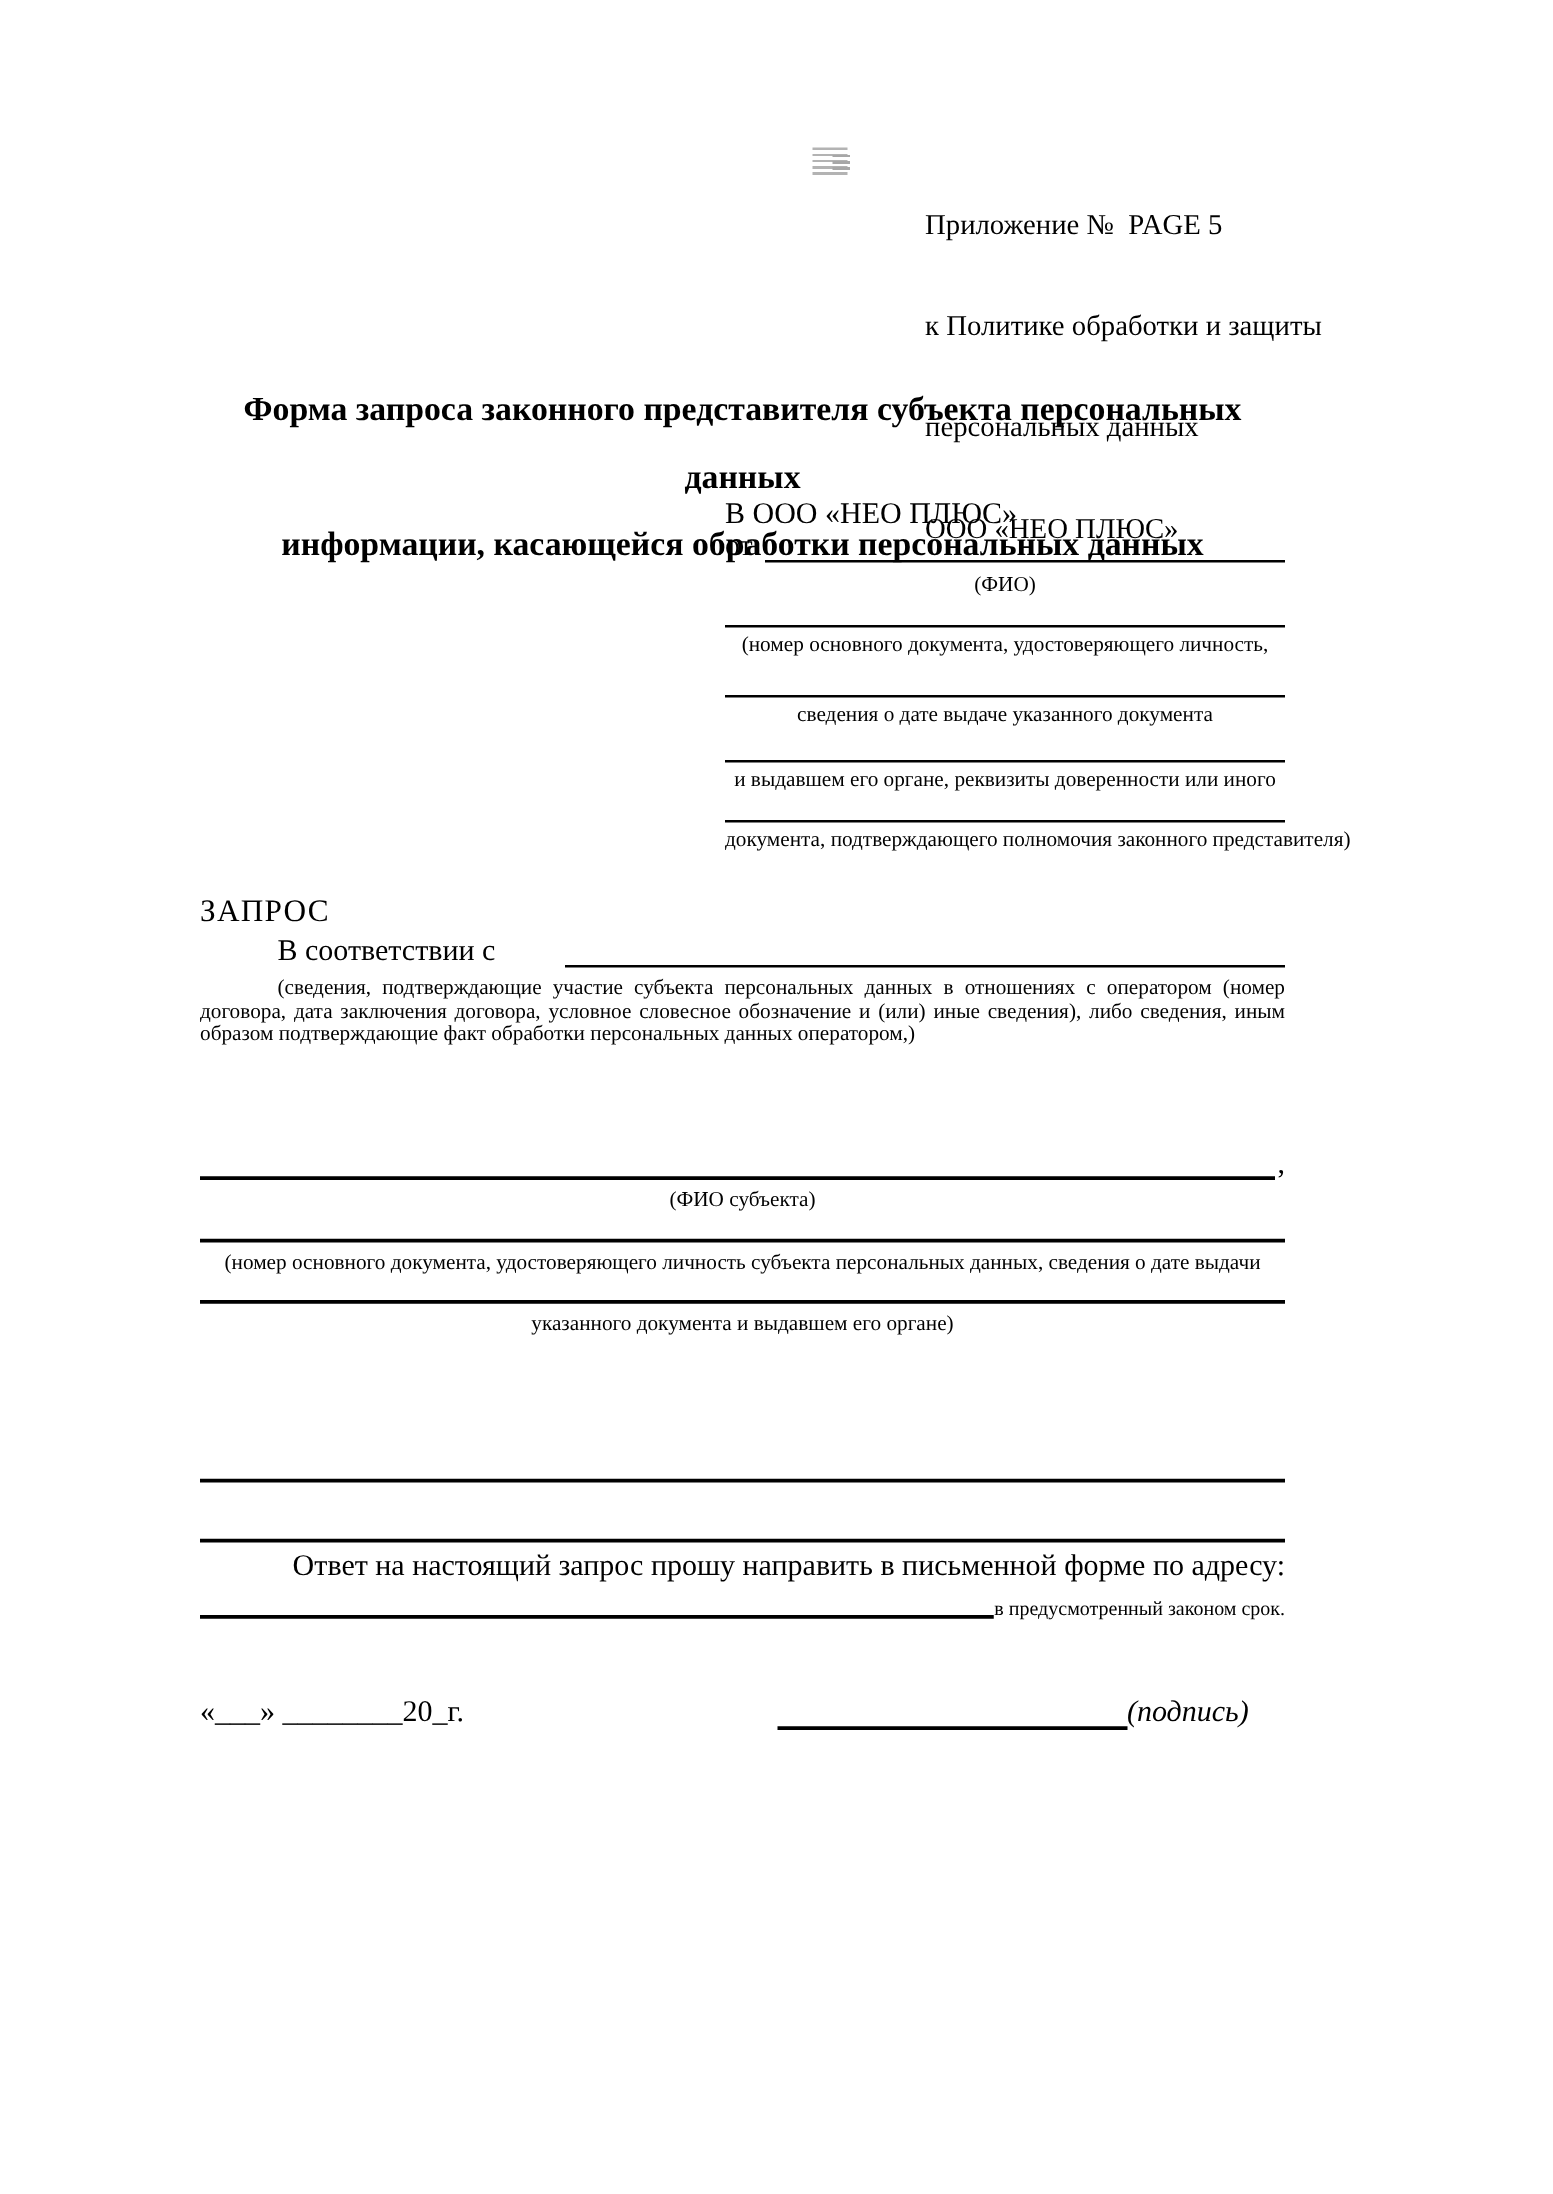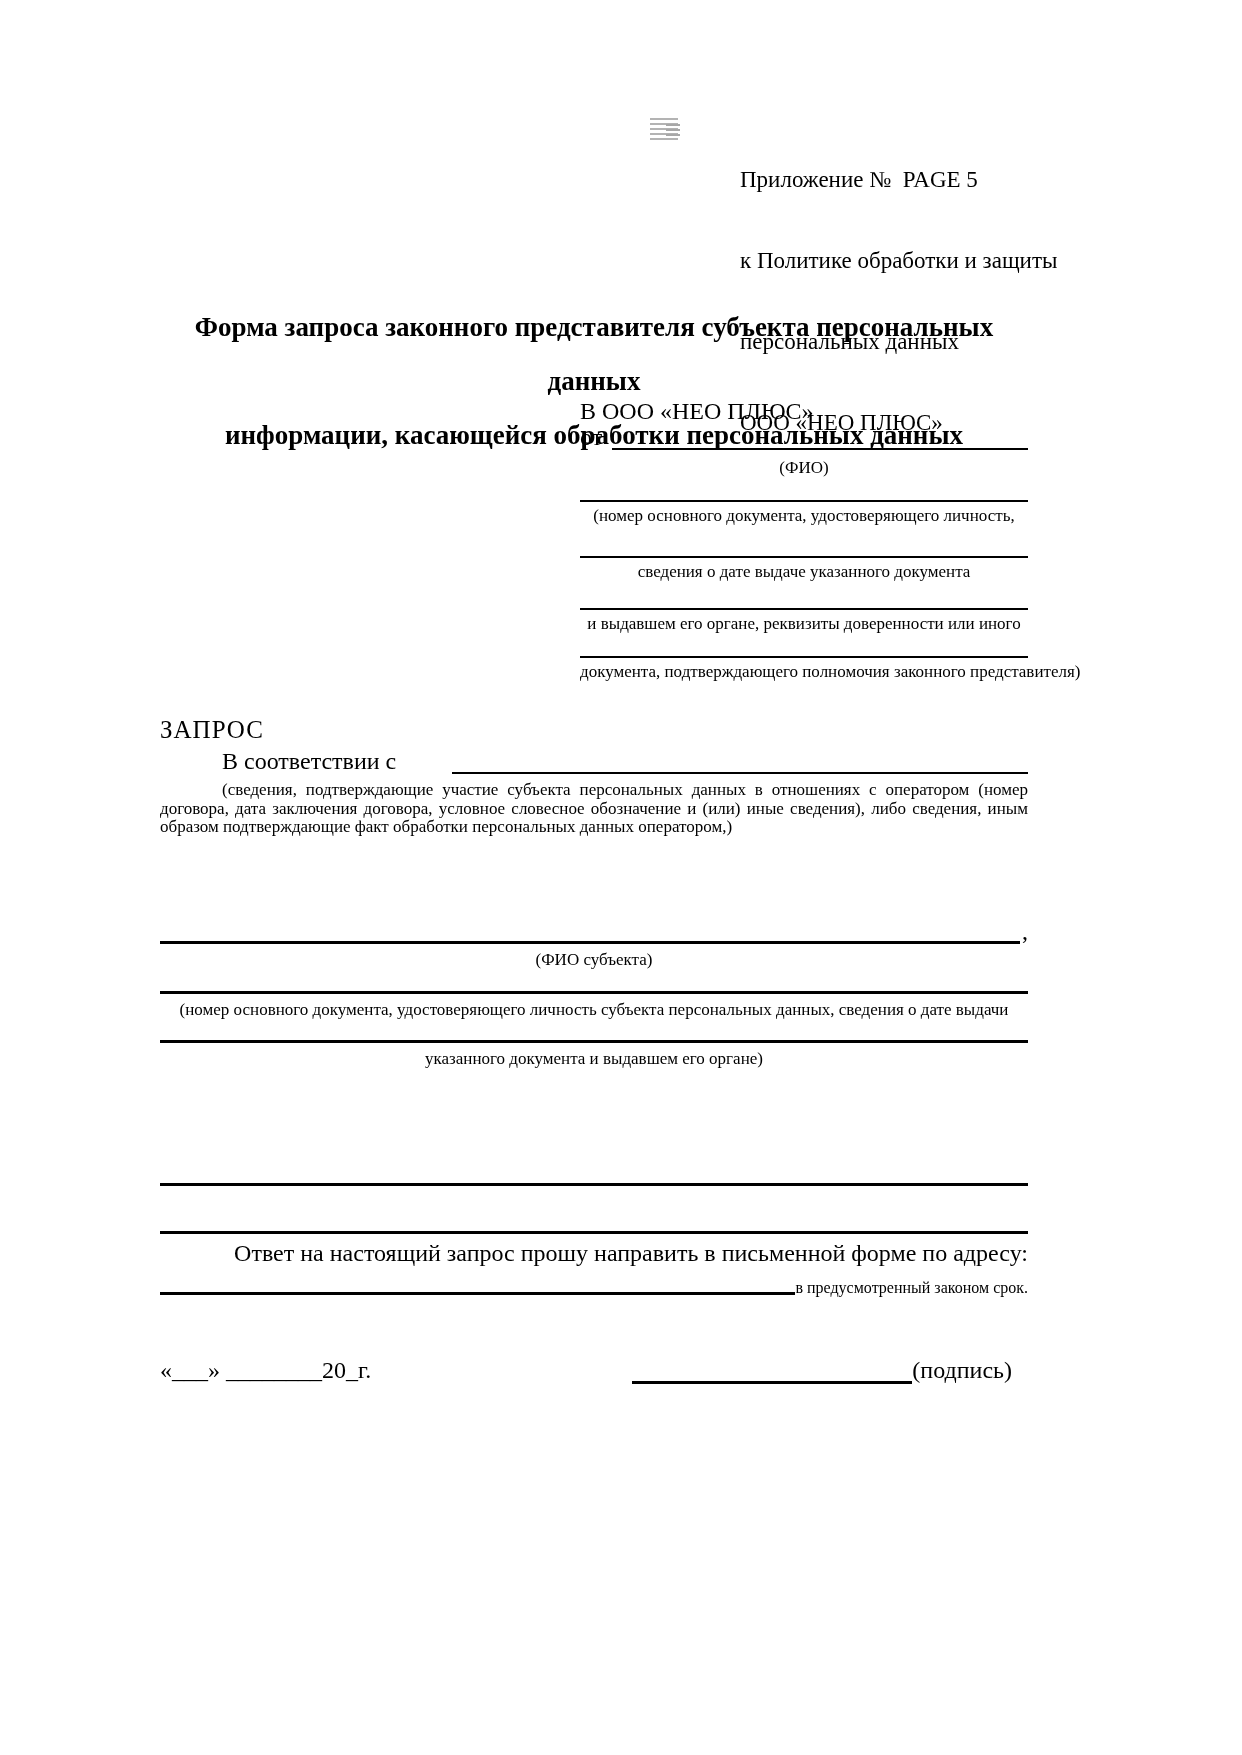--- a/index.html
+++ b/index.html
@@ -60,21 +60,21 @@
   .subject-row1 .comma{margin-left:2px;line-height:26px;}
   .wide-caption{position:absolute;left:160px;width:868px;font-size:17px;text-align:center;white-space:nowrap;}
 
   .response-1{position:absolute;top:1240px;left:160px;width:868px;font-size:24px;text-align:right;}
   .response-2{position:absolute;top:1268px;left:160px;width:868px;display:flex;align-items:flex-end;font-size:16px;}
   .response-2 .fill-line{border-bottom:3px solid #000;margin-bottom:2px;}
   .response-2 .suffix{white-space:nowrap;}
 
   .footer-row{position:absolute;top:1352px;left:160px;width:868px;height:32px;font-size:24px;}
   .footer-row .date{position:absolute;left:0;bottom:0;white-space:nowrap;}
-  .footer-row .sig{position:absolute;right:16px;bottom:0;display:flex;align-items:flex-end;}
+  .footer-row .sig{position:absolute;right:29px;bottom:0;display:flex;align-items:flex-end;font-style:italic;}
   .footer-row .sig-line{width:280px;border-bottom:3px solid #000;height:24px;}
   .footer-row .sig-cap{white-space:nowrap;}
 </style>
 </head>
 <body>
 
 <div class="page">
 
   <div class="artifact">
       <span class="half"></span>

